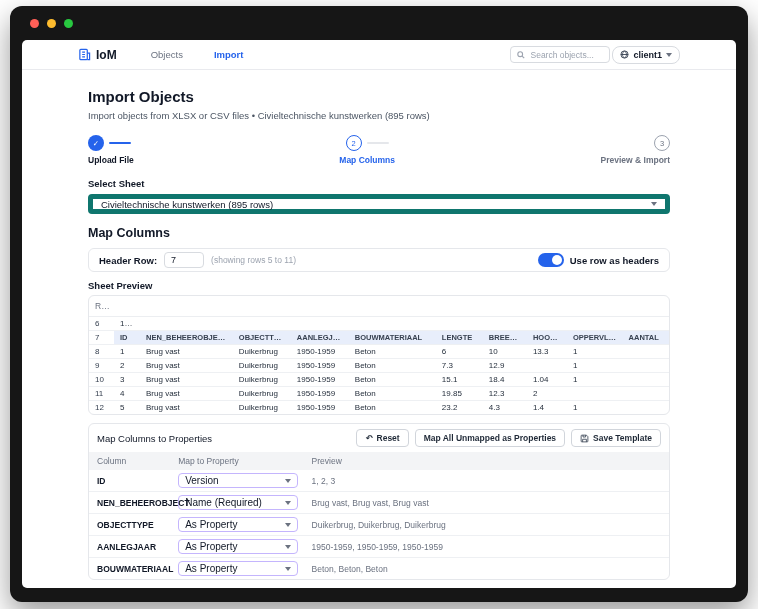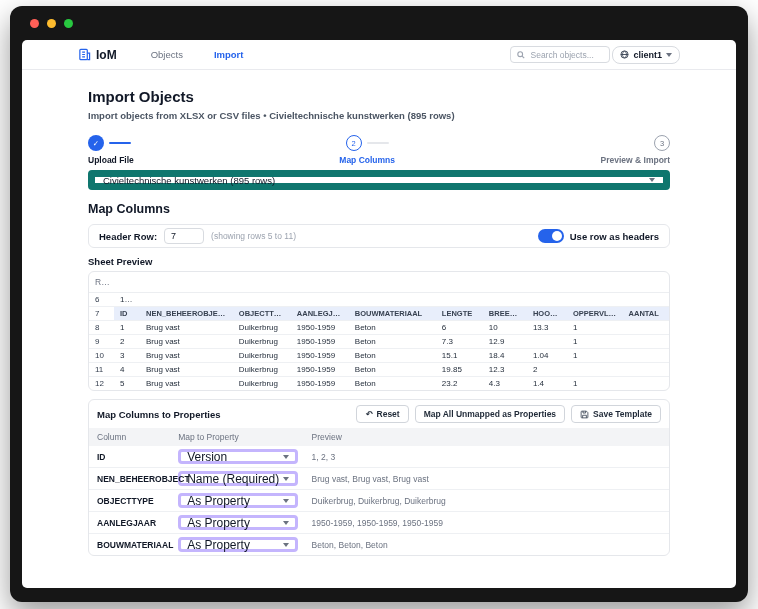--- a/index.html
+++ b/index.html
@@ -27,21 +27,21 @@
     border:1px solid #d8dbe0; border-radius:4px; padding:0 6px; }
   .search-box input { border:none; outline:none; width:100%; font-size:8.5px; color:#374151;
     font-family:inherit; background:transparent; }
   .search-box input::placeholder { color:#9ca3af; }
   .client-btn { display:flex; align-items:center; gap:4px; height:18px; padding:0 7px;
     border:1px solid #d8dbe0; border-radius:8px; background:#fff; font-size:9px;
     font-weight:bold; color:#111827; cursor:pointer; font-family:inherit; }
 
   main { padding:9px 66px 0; }
   h1 { font-size:15px; color:#111827; margin-top:9px; }
-  .subtitle { font-size:9.5px; color:#4b5563; margin-top:5px;font-weight:bold; }
+  .subtitle { font-size:9.5px; color:#4b5563; margin-top:5px; }
 
   
   .stepper { margin-top:14px; display:flex; justify-content:space-between; }
   .step { display:flex; flex-direction:column; }
   .step.mid { align-items:center; }
   .step.last { align-items:flex-end; }
   .step-row { display:flex; align-items:center; gap:5px; }
   .circle { width:16px; height:16px; border-radius:50%; display:flex; align-items:center;
     justify-content:center; font-size:7.5px; }
   .circle.done { background:#2563eb; color:#fff; }
@@ -49,21 +49,21 @@
   .circle.todo { border:1.5px solid #9ca3af; color:#6b7280; }
   .conn { width:22px; height:2px; border-radius:1px; }
   .conn.blue { background:#2563eb; }
   .conn.gray { background:#e5e7eb; }
   .step-label { margin-top:4px; font-size:8.5px; font-weight:bold; }
   .step-label.done { color:#111827; }
   .step-label.active { color:#2563eb; }
   .step-label.todo { color:#6b7280; }
 
   .field-label { margin-top:13px; font-size:9.5px; font-weight:bold; color:#111827; }
-  .select-box { margin-top:5px; height:20px; border:7px solid #0f766e; border-radius:4px;
+  .select-box { margin-top:5px; height:20px; border:5px solid #0f766e; border-radius:4px;
     display:flex; align-items:center; justify-content:space-between; padding:0 8px;
     font-size:9.5px; color:#111827; cursor:pointer; background:#fff; }
 
   .section-title { margin-top:12px; font-size:12.5px; font-weight:bold; color:#111827; }
   .section-sub { margin-top:3px; font-size:9.5px; color:#6b7280; }
 
   .hrow-bar { margin-top:8px; border:1px solid #e5e7eb; border-radius:6px; height:24px;
     display:flex; align-items:center; gap:7px; padding:0 10px; }
   .hrow-label { font-size:9.5px; font-weight:bold; color:#111827; }
   .hr-input { width:40px; height:16px; border:1px solid #d8dbe0; border-radius:4px;
@@ -85,33 +85,33 @@
     border-bottom:1px solid #eceef1; }
   .sheet-table tbody td { height:14px; font-size:8px; color:#1f2937;
     border-bottom:1px solid #eef0f3; }
   .sheet-table tbody tr:last-child td { border-bottom:none; }
   .sheet-table td.rownum { color:#374151; }
   .sheet-table tr.hl td { background:#e8eefb; font-weight:bold; font-size:7.5px; color:#374151; }
   .sheet-table tr.hl td.rownum { background:#ffffff; font-weight:normal; font-size:8px; }
 
   .map-card { margin-top:8px; border:1px solid #e5e7eb; border-radius:6px; overflow:hidden; }
   .map-card-header { display:flex; align-items:center; gap:6px; padding:5px 8px; }
-  .map-card-title { font-size:9.5px; font-weight:bold; color:#111827; flex:1; }
+  .map-card-title { font-size:9.5px; font-weight:normal; color:#111827; flex:1; }
   .sm-btn { display:flex; align-items:center; gap:4px; border:1px solid #d1d5db;
     border-radius:4px; background:#fff; font-size:8.5px; color:#1f2937; padding:3px 8px;
     font-weight:bold; cursor:pointer; font-family:inherit; }
   .map-table thead th { background:#f3f4f6; height:18px; font-size:8.5px; color:#6b7280;
     font-weight:normal; text-align:left; padding:0 8px; }
   .map-table td { padding:3px 8px; border-top:1px solid #eef0f3; font-size:8.5px;
     vertical-align:middle; }
   .map-table tbody tr:first-child td { border-top:none; }
   .col-name { font-weight:bold; color:#111827; }
-  .mini-select { width:120px; height:15px; border:3px solid #c4b5fd; border-radius:4px;
+  .mini-select { width:120px; height:15px; border:1px solid #c4b5fd; border-radius:4px;
     display:flex; align-items:center; justify-content:space-between; padding:0 6px;
-    font-size:12px; color:#111827; cursor:pointer; background:#fff; }
+    font-size:10px; color:#111827; cursor:pointer; background:#fff; }
   .preview-text { color:#6b7280; font-size:8px; }
 
   .caret { width:0; height:0; border-left:3px solid transparent;
     border-right:3px solid transparent; border-top:4px solid #6b7280; display:inline-block; }
   svg { display:block; }
 </style>
 </head>
 <body>
 
 <div class="window">
@@ -181,20 +181,21 @@
           <span class="step-label active">Map Columns</span>
         </div>
         <div class="step last">
           <div class="step-row">
             <span class="circle todo">3</span>
           </div>
           <span class="step-label todo">Preview &amp; Import</span>
         </div>
       </div>
 
+      <div class="field-label">Select Sheet</div>
       <div class="select-box">
         <span>Civieltechnische kunstwerken (895 rows)</span>
         <span class="caret"></span>
       </div>
 
       <div class="section-title">Map Columns</div>
 
       <div class="hrow-bar">
         <span class="hrow-label">Header Row:</span>
         <input class="hr-input" type="text" value="7" style="">

